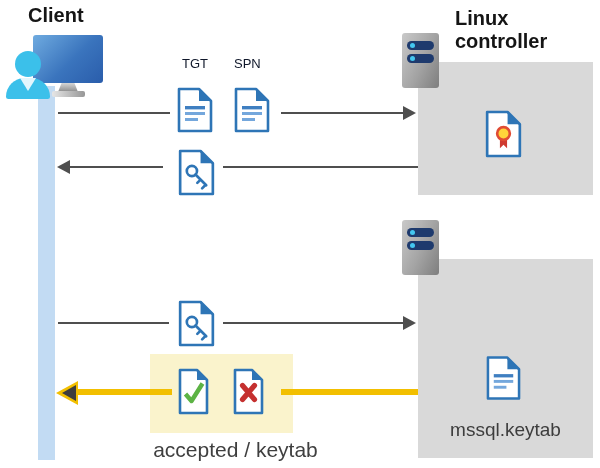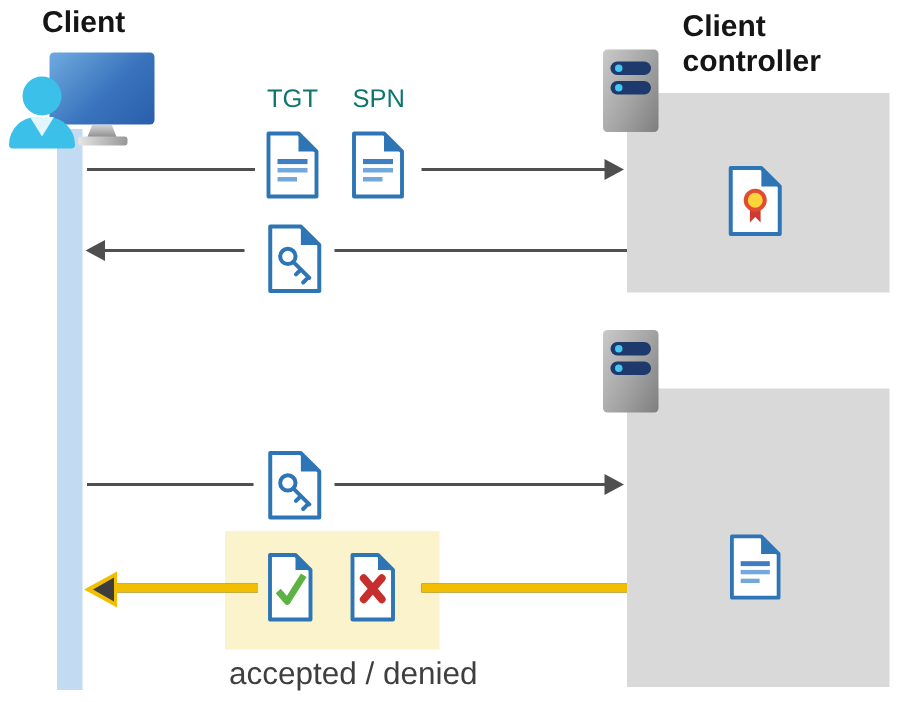--- a/index.html
+++ b/index.html
@@ -1,21 +1,21 @@
 <!DOCTYPE html>
 <html><head>
 <meta charset="utf-8">
 <style>
   * { margin:0; padding:0; box-sizing:border-box; }
   body { background:#fff; font-family:"Liberation Sans", sans-serif; }
   #canvas { position:relative; width:600px; height:468px; background:#fff; overflow:hidden; }
   .abs { position:absolute; }
 
   .bold-title { font-weight:bold; color:#151515; font-size:20px; line-height:23px; }
-  .small-label { font-size:17px; color:#0f766e; }
+  .small-label { font-size:13px; color:#0f172a; }
 
   .gray-box { background:#d9d9d9; }
   .highlight-box { background:#faf3cc; }
   .lifeline { background:#c2dbf3; }
 
   
   .monitor { border-radius:3px; background:linear-gradient(135deg,#6fabe0 0%, #3a74bd 55%, #2a5dab 100%); }
   .stand-neck { background:linear-gradient(#d6d6d6,#8a8a8a); clip-path:polygon(18% 0,82% 0,100% 100%,0 100%); }
   .stand-base { background:linear-gradient(90deg,#e6e6e6,#979797); border-radius:2px; }
   .person-head { border-radius:50%; background:#3bc0ea; }
@@ -61,21 +61,21 @@
   </div>
 
   <div class="abs server-icon" style="left:402px; top:33px;">
     <div class="server-bar" style="top:8px;">
         <div class="server-dot"></div>
       </div>
     <div class="server-bar" style="top:21px;">
         <div class="server-dot"></div>
       </div>
   </div>
-  <div class="abs bold-title" style="left:455px; top:7px; width:125px;">Client controller</div>
+  <div class="abs bold-title" style="left:455px; top:7px; width:125px;">Linux controller</div>
 
   <div class="abs" style="left:485px; top:110px;">
     <svg width="37" height="48" viewBox="0 0 36 47">
       <path d="M2 2 H22 L34 14 V45 H2 Z" fill="#fff" stroke="#2e75b6" stroke-width="2.6" stroke-linejoin="round"></path>
       <path d="M22 2 V14 H34 Z" fill="#2e75b6"></path>
       <path d="M14.5 26 V37.5 L18 34 L21.5 37.5 V26 Z" fill="#cf3a30"></path>
       <circle cx="18" cy="23" r="6.2" fill="#ffd43a" stroke="#e04b33" stroke-width="2.6"></circle>
     </svg>
   </div>
 
@@ -91,20 +91,21 @@
 
   <div class="abs" style="left:486px; top:354px;">
     <svg width="35" height="48" viewBox="0 0 36 46">
       <path d="M2 2 H22 L34 14 V44 H2 Z" fill="#fff" stroke="#2e75b6" stroke-width="2.6" stroke-linejoin="round"></path>
       <path d="M22 2 V14 H34 Z" fill="#2e75b6"></path>
       <rect x="8" y="19" width="20" height="3.4" fill="#3f7fc1"></rect>
       <rect x="8" y="25" width="20" height="3" fill="#74a7dc"></rect>
       <rect x="8" y="31" width="13" height="3" fill="#74a7dc"></rect>
     </svg>
   </div>
+  <div class="abs" style="left:418px; top:419px; width:175px; text-align:center; font-size:19px; color:#3d3d3d;">mssql.keytab</div>
 
   <div>
     <div class="abs line" style="left:58px; top:112px; width:114px;"></div>
     <div class="abs line" style="left:281px; top:112px; width:123px;"></div>
     <div class="abs head-right" style="left:403px; top:106px;"></div>
   </div>
 
   <div>
     <div class="abs head-left" style="left:57px; top:160px;"></div>
     <div class="abs line" style="left:69px; top:166px; width:94px;"></div>
@@ -118,21 +119,21 @@
   </div>
 
   <div>
     <div class="abs yellow-line" style="left:74px; top:389px; width:98px;"></div>
     <div class="abs yellow-line" style="left:281px; top:389px; width:137px;"></div>
     <div class="abs yellow-head-outer" style="left:56px; top:381px;"></div>
     <div class="abs yellow-head-inner" style="left:62px; top:385px;"></div>
   </div>
 
   <div class="abs small-label" style="left:177px; top:56px; width:36px; text-align:center;">TGT</div>
-  <div class="abs small-label" style="left:234px; top:56px; width:36px; text-align:right;">SPN</div>
+  <div class="abs small-label" style="left:234px; top:56px; width:36px; text-align:left;">SPN</div>
 
   <div class="abs doc-halo" style="left:170px; top:86px; width:107px; height:50px;"></div>
   <div class="abs doc-halo" style="left:169px; top:147px; width:54px; height:52px;"></div>
   <div class="abs doc-halo" style="left:169px; top:299px; width:54px; height:50px;"></div>
 
   <div class="abs" style="left:177px; top:87px;">
     <svg width="36" height="46" viewBox="0 0 36 46">
       <path d="M2 2 H22 L34 14 V44 H2 Z" fill="#fff" stroke="#2e75b6" stroke-width="2.6" stroke-linejoin="round"></path>
       <path d="M22 2 V14 H34 Z" fill="#2e75b6"></path>
       <rect x="8" y="19" width="20" height="3.4" fill="#3f7fc1"></rect>
@@ -178,15 +179,15 @@
   </div>
 
   <div class="abs" style="left:233px; top:368px;">
     <svg width="31" height="47" viewBox="0 0 31 47">
       <path d="M2 2 H19 L29 12 V45 H2 Z" fill="#fff" stroke="#2e75b6" stroke-width="2.6" stroke-linejoin="round"></path>
       <path d="M19 2 V12 H29 Z" fill="#2e75b6"></path>
       <path d="M9.5 17.5 L21.5 31.5 M21.5 17.5 L9.5 31.5" stroke="#c5302f" stroke-width="5.2" stroke-linecap="round"></path>
     </svg>
   </div>
 
-  <div class="abs" style="left:143px; top:438px; width:185px; text-align:center; font-size:21px; color:#3f3f3f;">accepted / denied</div>
+  <div class="abs" style="left:143px; top:438px; width:185px; text-align:center; font-size:21px; color:#3f3f3f;">accepted / keytab</div>
 
 </div>
 
 </body></html>

